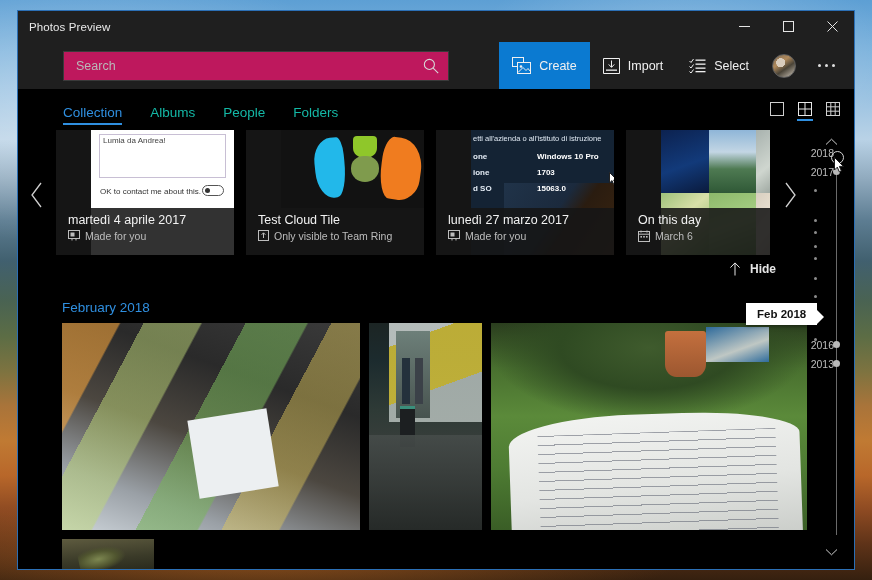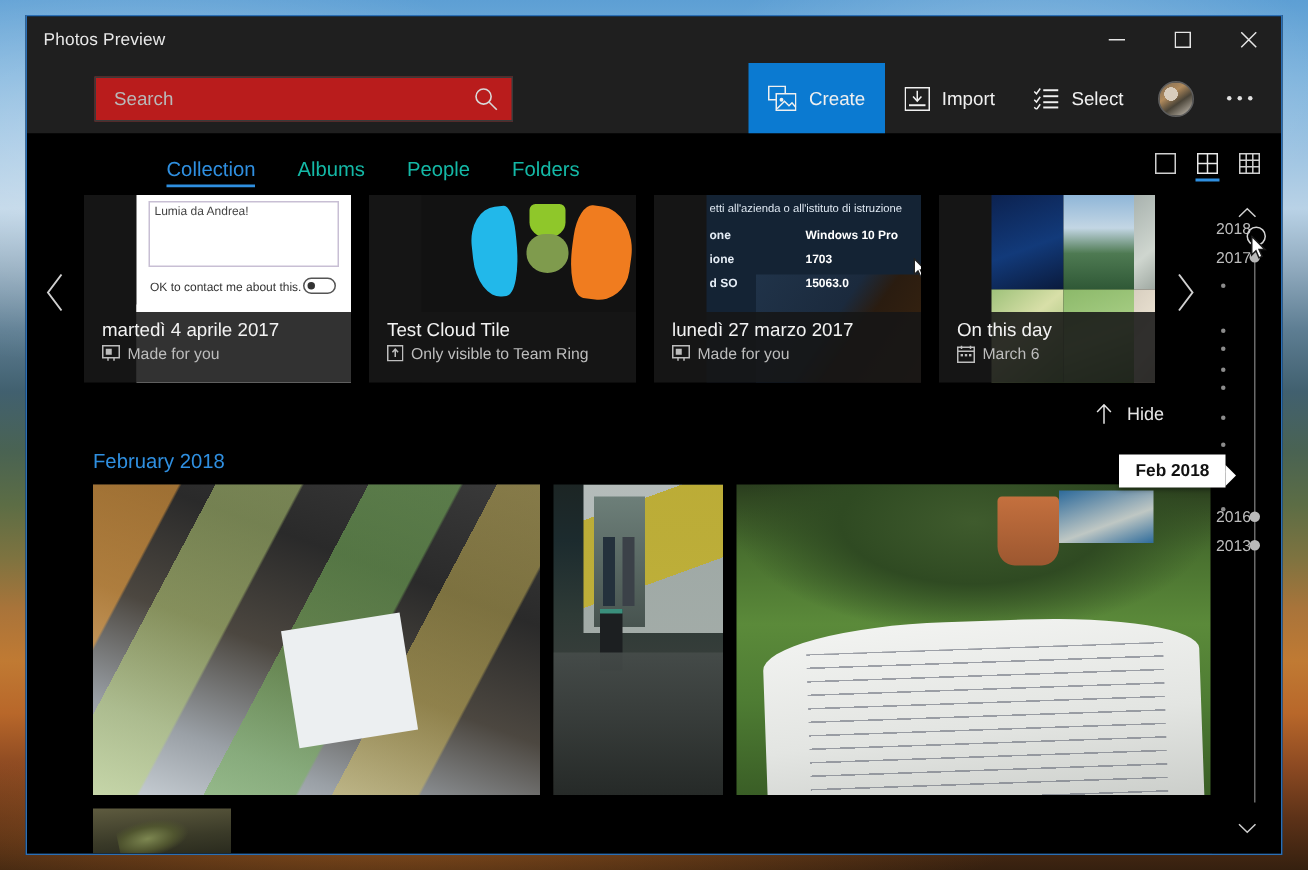--- a/index.html
+++ b/index.html
@@ -77,22 +77,22 @@
 
   
   .cmdbar {
     height: 47px;
     background: #1f1f1f;
     display: flex; align-items: center;
     flex: 0 0 auto;
     padding-left: 45px; padding-right: 8px;
   }
   .searchbox {
-    width: 279px; height: 30px;
-    background: #b91c1c;
+    width: 386px; height: 30px;
+    background: #be185d;
     border: 1px solid #3a3a3a;
     display: flex; align-items: center;
     padding: 0 8px 0 12px;
   }
   .searchbox input {
     flex: 1; background: transparent; border: 0; outline: none;
     color: #dcdcdc; font-size: 12.5px;
     font-family: "Liberation Sans", sans-serif;
   }
   .searchbox input::placeholder { color: #b9b9b9; opacity: 1; }
@@ -130,21 +130,21 @@
     height: 36px; background: #000;
     display: flex; align-items: flex-end;
     padding: 0 14px 0 45px;
     flex: 0 0 auto;
   }
   .pivot {
     font-size: 13.5px; color: #14b8a6;
     padding: 0 0 5px 0; margin-right: 28px;
     position: relative; white-space: nowrap;
   }
-  .pivot.active { color: #2f8fe0; margin-left: 48px; }
+  .pivot.active { color: #2f8fe0; }
   .pivot.active::after {
     content: ""; position: absolute;
     left: 0; right: 0; bottom: 0; height: 2px; background: #2f8fe0;
   }
   .pivot-spacer { flex: 1; }
   .viewmodes { display: flex; align-items: flex-end; gap: 14px; padding-bottom: 4px; }
   .vmode { position: relative; padding-bottom: 5px; color: #cfcfcf; }
   .vmode svg { display: block; }
   .vmode.active { color: #e8e8e8; }
   .vmode.active::after {
@@ -278,22 +278,22 @@
   .thumb-mosaic div { width: 100%; height: 100%; }
   .m1 { background: linear-gradient(160deg,#0c2250,#123a7a 55%,#0a1a3c); }
   .m2 { background: linear-gradient(180deg,#8fb6d8 0%,#c3d6e4 35%,#4e7a52 62%,#2f5836 100%); }
   .m3 { background: linear-gradient(140deg,#a8b2ae,#cfd6cf 45%,#6f7b74); }
   .m4 { background: linear-gradient(140deg,#9ec27a,#d8dfa8 40%,#7fae5e); }
   .m5 { background: linear-gradient(160deg,#8cb96a,#a9cf86 50%,#6f9c52); }
   .m6 { background: linear-gradient(130deg,#d8cfc0,#efe6d6 40%,#b9ab98); }
 
   
   .hiderow {
-    height: 28px; display: flex; align-items: center; justify-content: flex-end;
-    padding-right: 32px; margin-top: 2px;
+    height: 28px; display: flex; align-items: flex-start; justify-content: flex-end;
+    padding-right: 32px; margin-top: 2px; font-weight: bold;
   }
   .hidebtn {
     display: flex; align-items: center; gap: 9px;
     color: #e6e6e6; font-size: 12px;
   }
 
   
   .monthhdr {
     padding: 10px 0 8px 44px;
     font-size: 13.5px; color: #2f8fe0;

